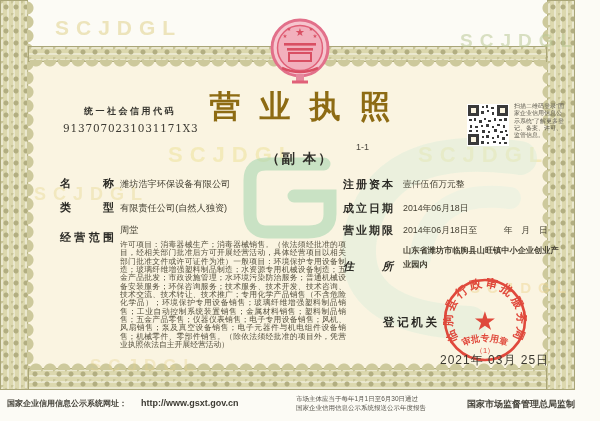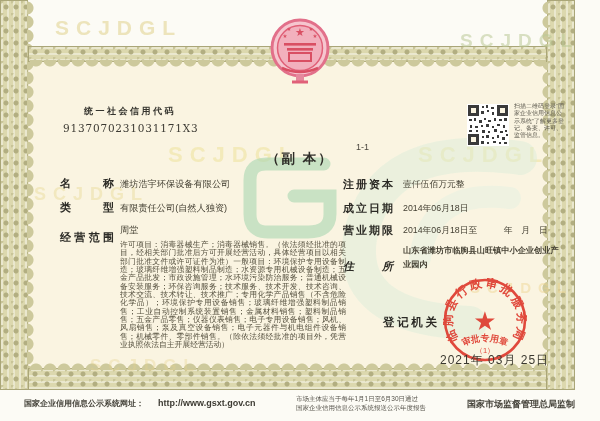--- a/index.html
+++ b/index.html
@@ -54,21 +54,21 @@
   .addr{width:162px;line-height:14px;font-size:8.2px;font-weight:bold;}
   .registrar{position:absolute;left:383px;top:315px;width:54px;font-size:11.5px;font-weight:bold;color:#2b2a25;
     text-align:justify;text-align-last:justify;}
   .issue-date{position:absolute;left:440px;top:352px;font-size:12px;letter-spacing:1px;color:#3a382f;z-index:6;}
   
   .qr{position:absolute;left:467px;top:104px;width:42px;height:42px;}
   .qr-caption{position:absolute;left:514px;top:103px;width:50px;font-size:6px;line-height:7.3px;color:#5c594e;}
   
   .stamp{position:absolute;left:443px;top:278px;width:84px;height:84px;opacity:.88;z-index:5;}
   
-  .footer-left{position:absolute;left:24px;top:398px;font-size:8px;font-weight:bold;color:#45433a;}
+  .footer-left{position:absolute;left:7px;top:398px;font-size:8px;font-weight:bold;color:#45433a;}
   .footer-url{font-size:9px;margin-left:14px;color:#3d3b33;}
   .footer-mid{position:absolute;left:296px;top:395px;font-size:6.5px;line-height:8.5px;color:#55524a;}
   .footer-right{position:absolute;left:467px;top:398px;font-size:9px;font-weight:bold;color:#45433a;}
   .svg-abs{position:absolute;}
 </style>
 </head>
 <body>
 
 <div class="page">
 
@@ -106,20 +106,21 @@
     <rect x="15" y="31" width="32" height="2.6" fill="#d94f63"></rect>
     <rect x="18" y="36" width="26" height="2.6" fill="#d94f63"></rect>
     <rect x="20" y="41" width="22" height="8" fill="none" stroke="#d94f63" stroke-width="2"></rect>
     <path d="M13 56 Q31 64 49 56" fill="none" stroke="#d94f63" stroke-width="2.5"></path>
     <rect x="27" y="62" width="8" height="8" fill="#e58a9d"></rect>
     <path d="M23 70 H39" stroke="#e06078" stroke-width="3"></path>
   </svg>
 
   <div class="credit-label">统一社会信用代码</div>
   <div class="credit-code">9137070231031171X3</div>
+  <div class="title">营业执照</div>
   <div class="subtitle">（副  本）</div>
   <div class="copy-no">1-1</div>
 
   <svg class="qr" viewBox="0 0 42 42">
     <rect width="42" height="42" fill="#ffffff"></rect>
     <g fill="#3a3a3a">
       <rect x="1" y="1" width="11" height="11"></rect>
         <rect x="30" y="1" width="11" height="11"></rect>
         <rect x="1" y="30" width="11" height="11"></rect>
       <rect x="4" y="4" width="5" height="5" fill="#faf4e1"></rect>

